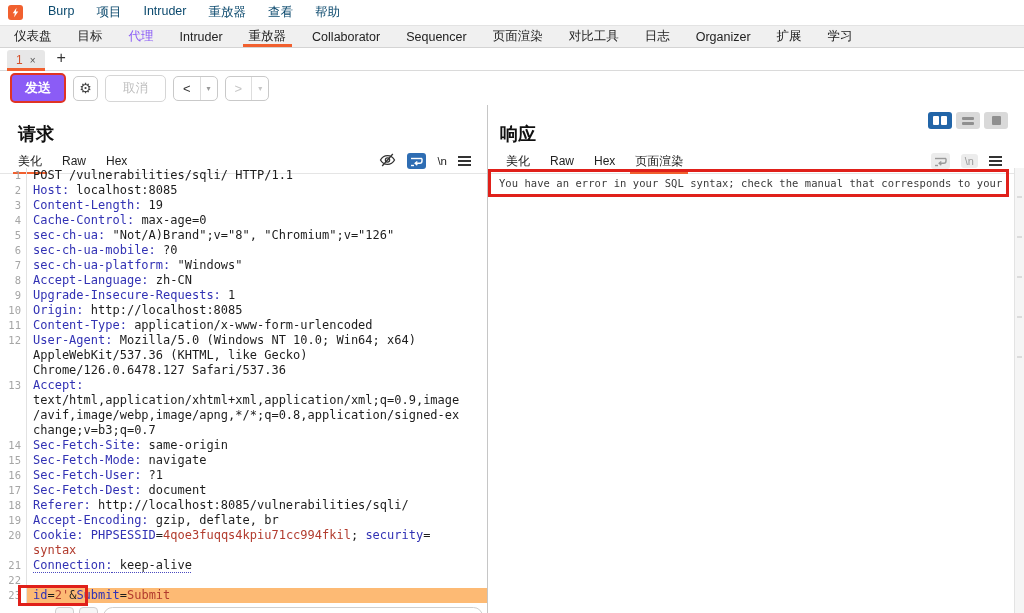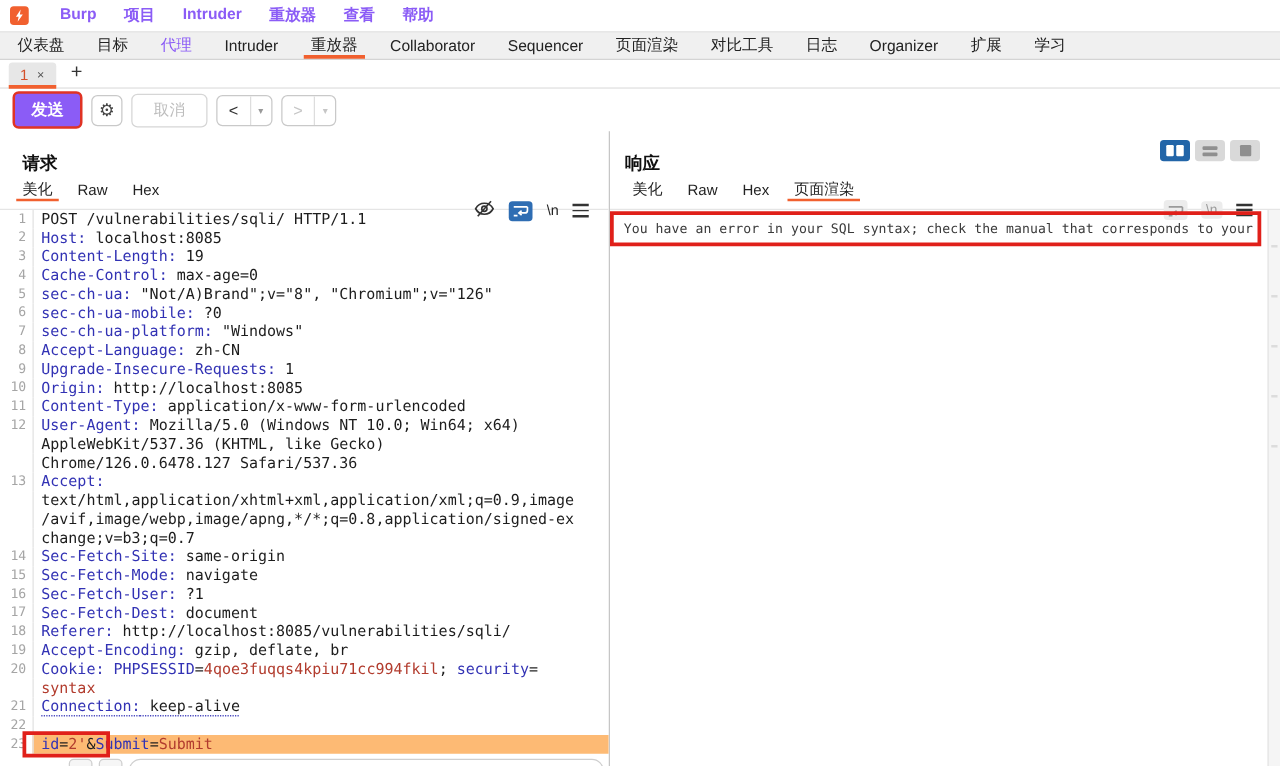--- a/index.html
+++ b/index.html
@@ -2,21 +2,21 @@
 <html><head>
 <meta charset="utf-8">
 <style>
   * { box-sizing: border-box; margin: 0; padding: 0; }
   html,body { width:1024px; height:613px; overflow:hidden; }
   body { font-family:"Liberation Sans",sans-serif; background:#fff; position:relative; font-size:12.5px; color:#1a1a1a; }
 
   
   .menubar { height:25px; display:flex; align-items:center; padding-left:8px; background:#fff; }
   .logo { width:15px; height:15px; background:#f1602f; border-radius:3px; margin-right:14px; display:flex; align-items:center; justify-content:center; flex:none; }
-  .menu-item { padding:0 11px; color:#8b5cf6; cursor:default;font-weight:bold; }
+  .menu-item { padding:0 11px; color:#0c4a6e; cursor:default; }
 
   
   .maintabs { height:23px; background:#f0f0f0; border-top:1px solid #e3e3e3; border-bottom:1px solid #d4d4d4; display:flex; align-items:stretch; padding-left:1px; }
   .main-tab { padding:0 13px; display:flex; align-items:center; position:relative; color:#222; cursor:default; }
   .main-tab.highlight { color:#8b5cf6; }
   .main-tab.selected::after { content:""; position:absolute; left:7px; right:7px; bottom:0; height:3px; background:#f1602f; }
 
   
   .subtabs { height:23px; background:#fff; border-bottom:1px solid #dadada; display:flex; align-items:flex-end; padding-left:7px; }
   .sub-tab { background:#e7e7e7; height:20px; padding:0 9px; display:flex; align-items:center; gap:7px; position:relative; border-radius:3px 3px 0 0; }
@@ -34,25 +34,25 @@
   .nav-main { padding:0 9px; display:flex; align-items:center; font-size:13px; color:#333; border-right:1px solid #ddd; }
   .nav-caret { padding:0 6px; display:flex; align-items:center; font-size:8px; color:#999; }
   .nav-group.disabled .nav-main, .nav-group.disabled .nav-caret { color:#c6c6c6; }
 
   
   .main { position:absolute; top:105px; left:0; right:0; bottom:0; display:flex; }
   .panel { position:relative; overflow:hidden; background:#fff; }
   .panel-left { width:488px; border-right:1px solid #c6c6c6; }
   .panel-right { flex:1; }
 
-  .panel-title { font-weight:bold; font-size:14px; color:#101010; }
+  .panel-title { font-weight:bold; font-size:18px; color:#101010; }
   .panel-left .panel-title { padding:17px 0 0 18px; }
   .panel-right .panel-title { padding:17px 4px 0 12px; }
 
-  .editor-tabs { display:flex; align-items:flex-start; height:25px; border-bottom:1px solid #e5e5e5; margin-top:3px; padding:0 8px;flex-direction:column; }
+  .editor-tabs { display:flex; align-items:center; height:25px; border-bottom:1px solid #e5e5e5; margin-top:3px; padding:0 8px; }
   .etab { padding:0 10px; height:100%; display:flex; align-items:center; font-size:12px; color:#222; position:relative; }
   .etab.selected::after { content:""; position:absolute; left:5px; right:5px; bottom:-1px; height:2px; background:#f1602f; }
   .etab-icons { margin-left:auto; display:flex; align-items:center; gap:11px; padding-right:8px; }
   .panel-right .etab-icons { padding-right:14px; }
 
   .wrap-btn { width:19px; height:16px; border-radius:3px; background:#2e6db3; display:flex; align-items:center; justify-content:center; }
   .wrap-btn.off { background:#ececec; }
   .nl-glyph { font-size:11.5px; color:#222; font-family:"Liberation Sans",sans-serif; }
   .nl-box { background:#ececec; border-radius:3px; padding:1px 4px; color:#9a9a9a; font-size:11px; }
   .burger { display:flex; flex-direction:column; gap:2.5px; }

